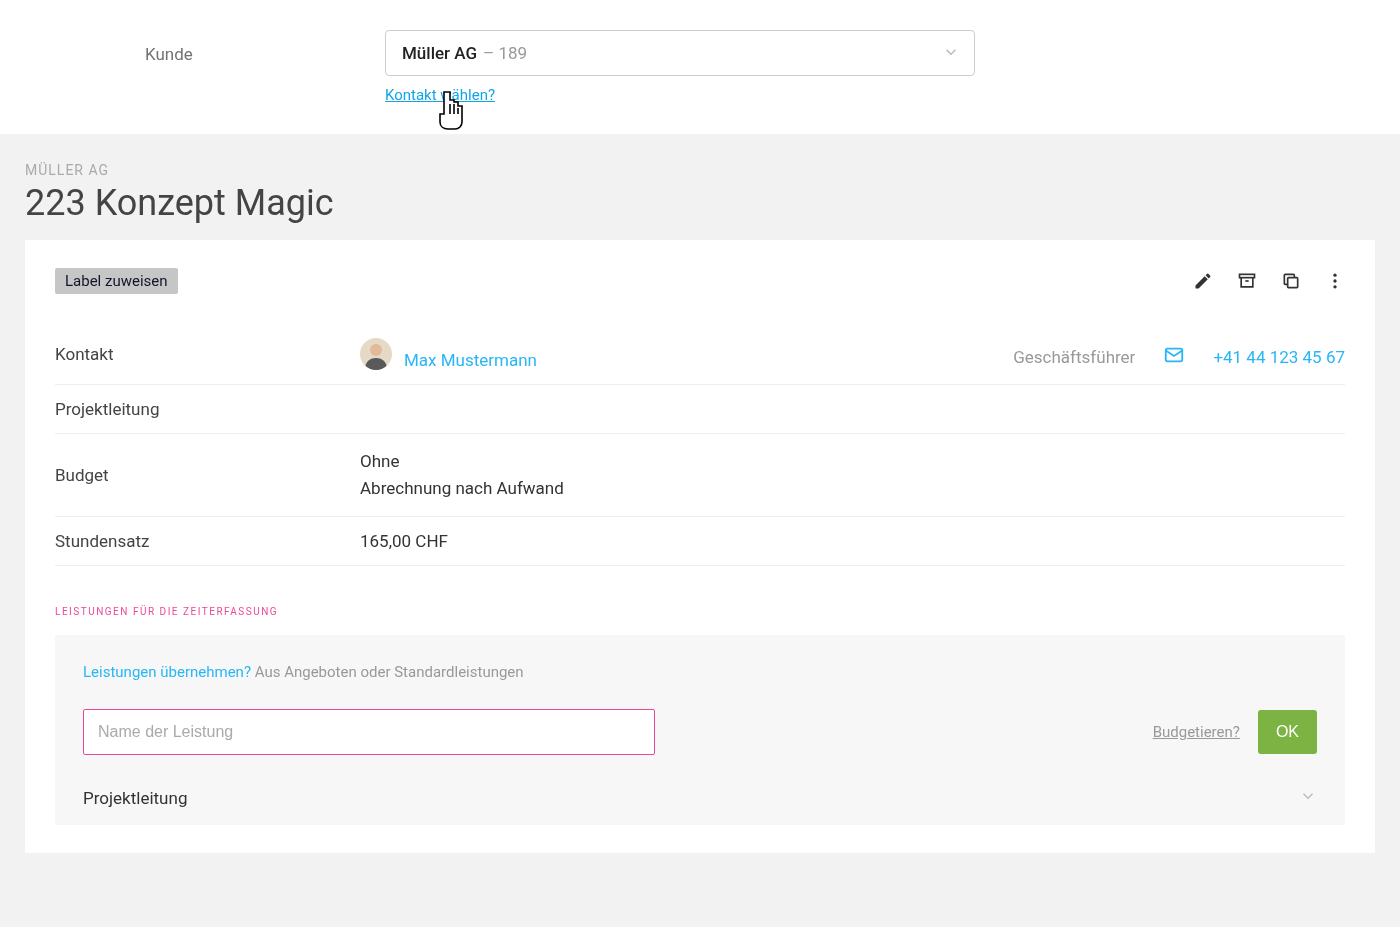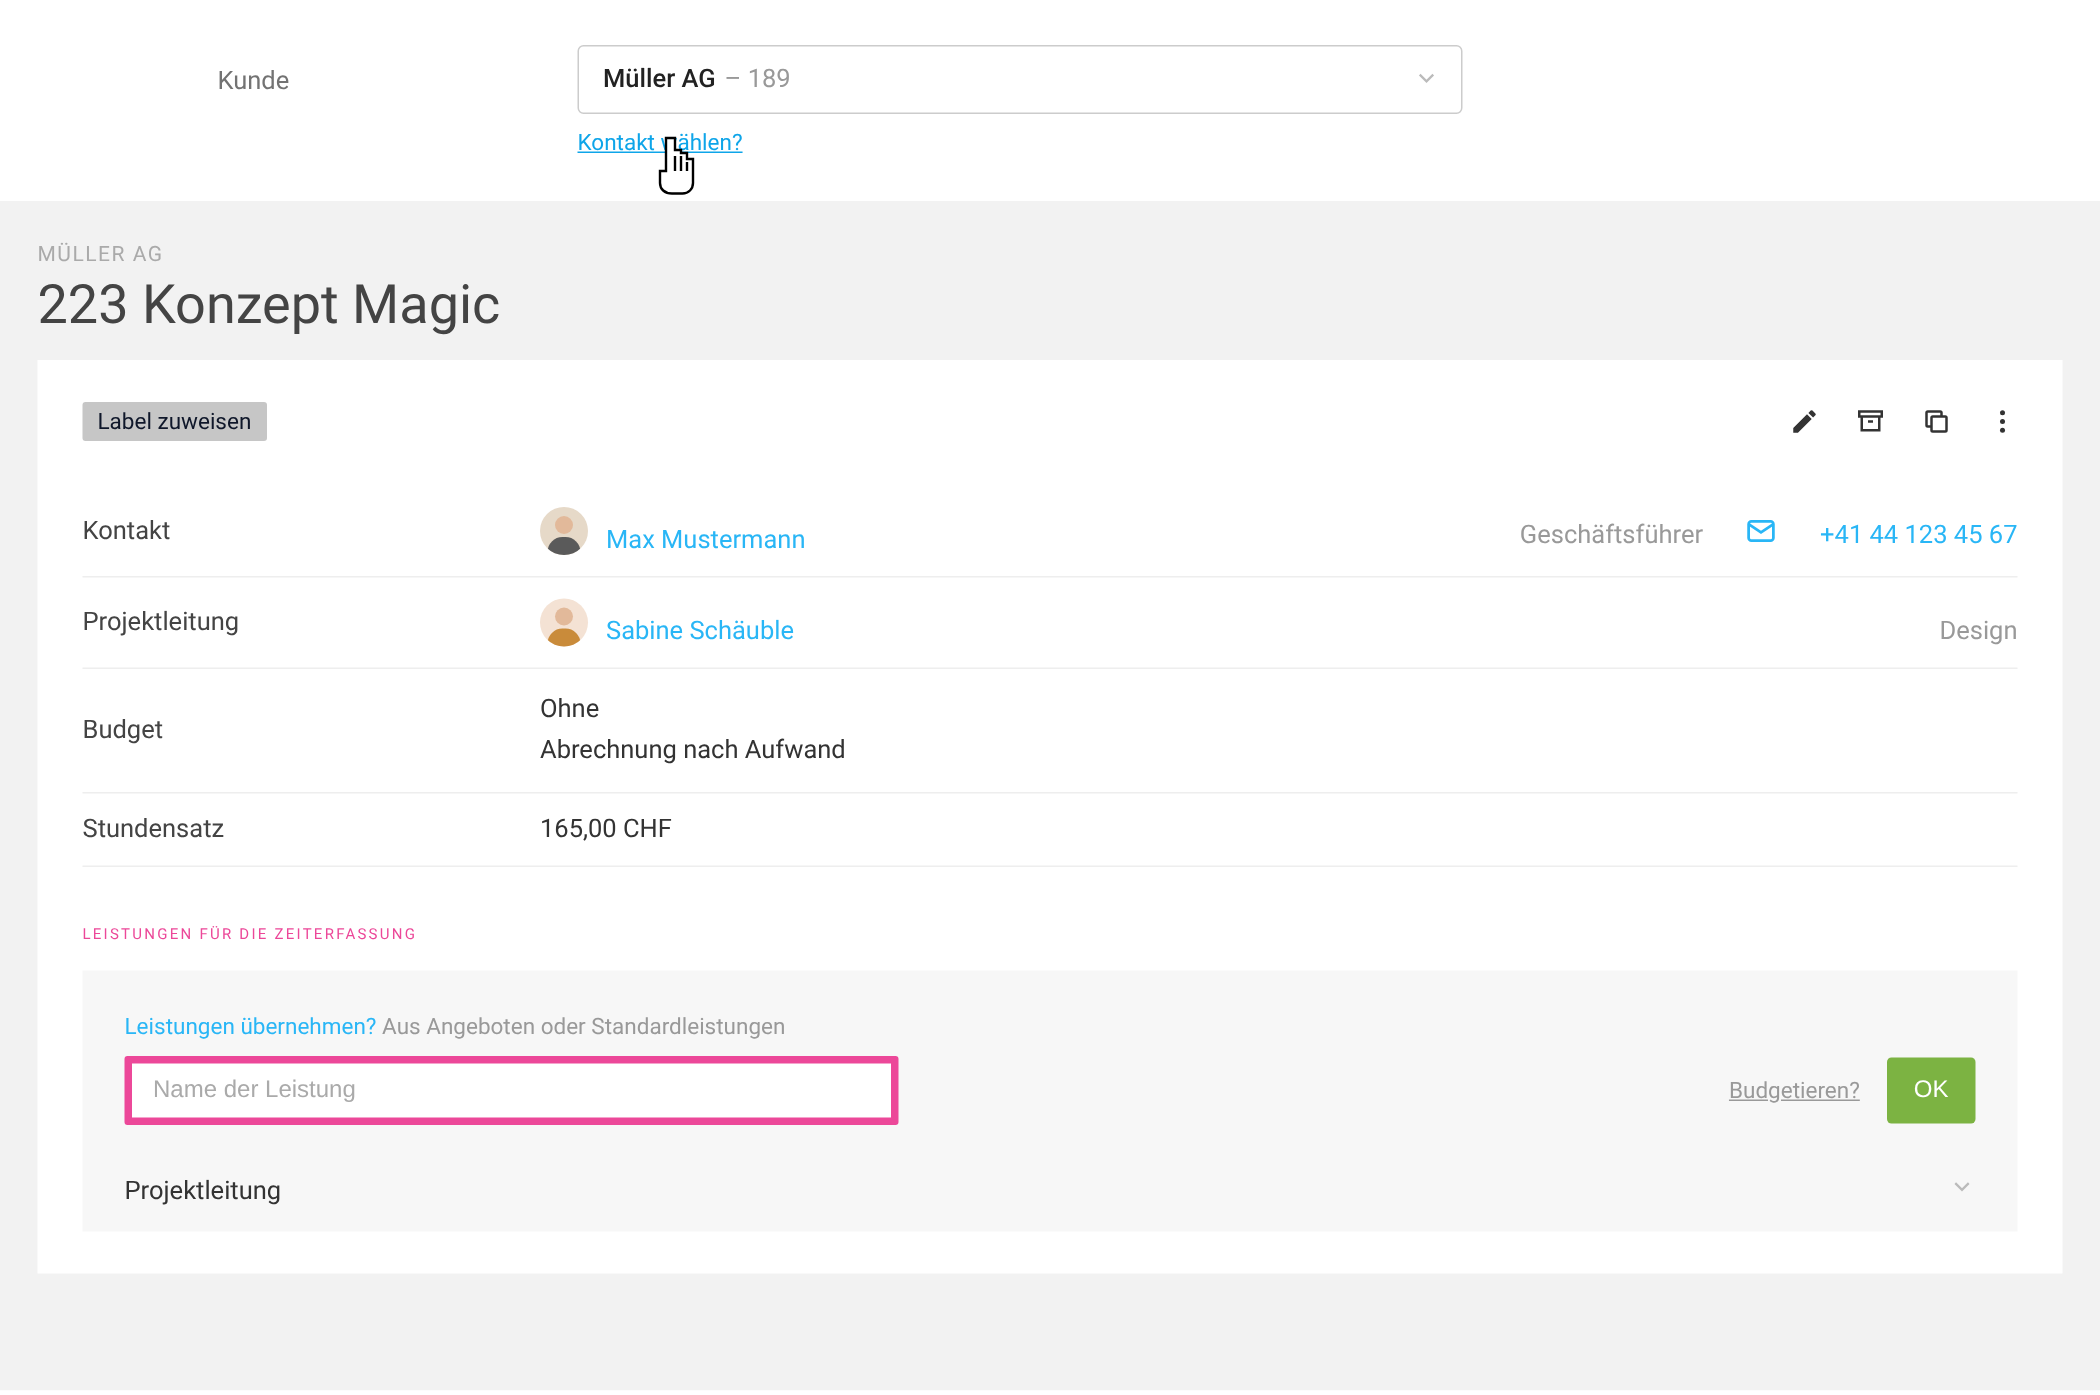--- a/index.html
+++ b/index.html
@@ -129,34 +129,34 @@
     letter-spacing: 1.5px;
     color: #ec4899;
     text-transform: uppercase;
     margin-bottom: 18px;
   }
   
   .service-panel {
     background: #f7f7f7;
     padding: 28px 28px 10px 28px;
   }
-  .service-hint { font-size: 15px; margin-bottom: 11px; }
+  .service-hint { font-size: 15px; margin-bottom: 28px; }
   .service-hint .link-part { color: #29b6f6; }
   .service-hint .gray-part { color: #999; }
   
   .service-input-row {
     display: flex;
     align-items: center;
     gap: 18px;
     margin-bottom: 26px;
   }
   .service-input {
-    width: 516px;
+    width: 572px;
     height: 46px;
-    border: 5px solid #ec4899;
+    border: 1px solid #ec4899;
     border-radius: 2px;
     padding: 0 14px;
     font-size: 16px;
     background: #fff;
   }
   .service-input::placeholder { color: #aaa; }
   .budget-q { margin-left: auto; color: #999; font-size: 15px; text-decoration: underline; }
   .ok-btn {
     background: #7cb342;
     color: #fff;
@@ -255,27 +255,20 @@
                 <polyline points="3 7 12 13 21 7"></polyline>
               </svg>
           </span>
           <span class="link-blue">+41 44 123 45 67</span>
         </div>
       </div>
     </div>
 
     <div class="info-row">
       <div class="info-label">Projektleitung</div>
-      <div class="info-value">
-        <span class="avatar f"></span>
-        <span class="link-blue">Sabine Schäuble</span>
-        <div class="info-right">
-          <span>Design</span>
-        </div>
-      </div>
     </div>
 
     <div class="info-row">
       <div class="info-label">Budget</div>
       <div class="info-value">
         <span class="multiline">
           <span>Ohne</span><br>
           <span>Abrechnung nach Aufwand</span>
         </span>
       </div>

